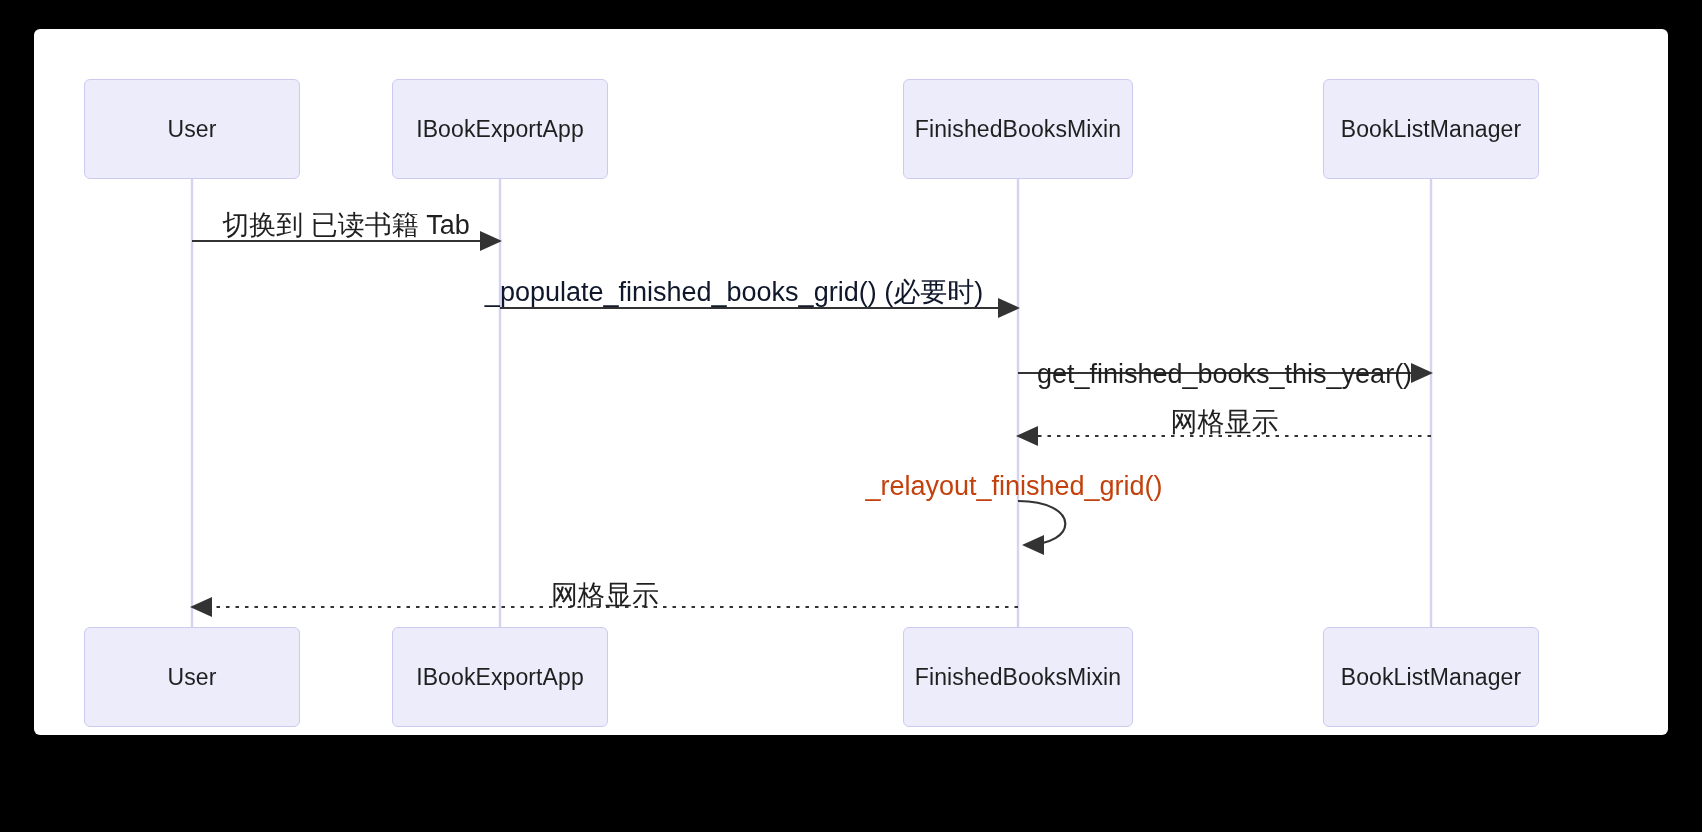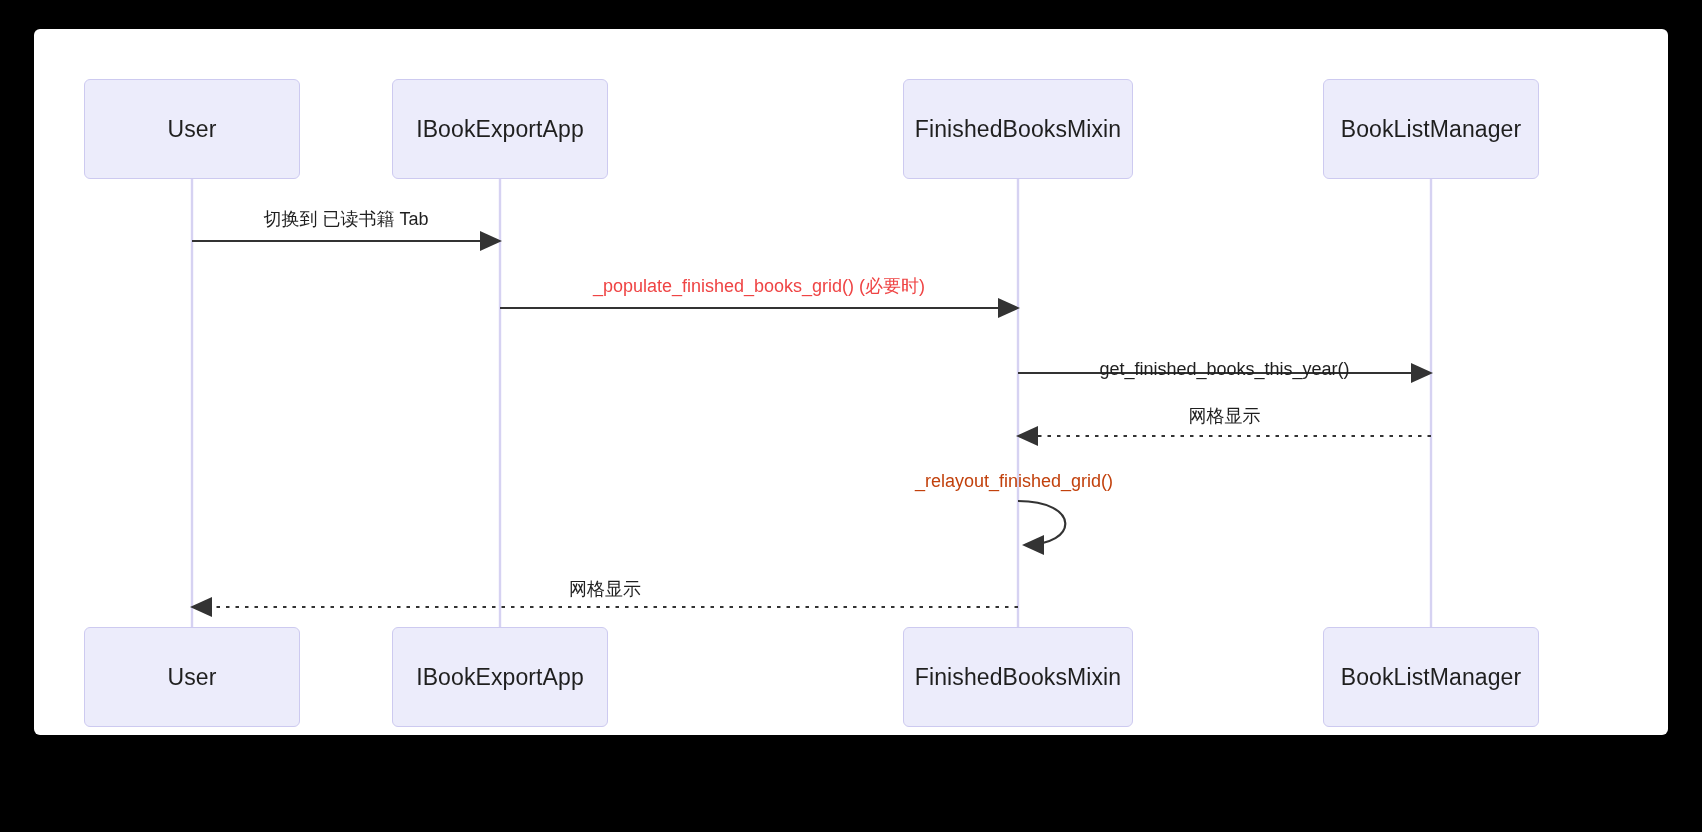--- a/index.html
+++ b/index.html
@@ -48,21 +48,21 @@
     justify-content: center;
     color: #1f1f1f;
     font-size: 23px;
     font-family: "Liberation Sans", "DejaVu Sans", sans-serif;
     letter-spacing: 0.1px;
     white-space: nowrap;
   }
   .msg-label {
     position: absolute;
     color: #1f1f1f;
-    font-size: 18px;
+    font-size: 27px;
     font-family: "Liberation Sans", "DejaVu Sans", sans-serif;
     white-space: nowrap;
     transform: translateX(-50%);
     text-align: left;
   }
 </style>
 </head>
 <body>
 
 <div id="stage">
@@ -115,21 +115,21 @@
           </div>
           <div class="participant-box" style="left: 869px; top: 598px; width: 230px; height: 100px; background: rgb(236, 236, 251); border-color: rgb(205, 202, 240);">
             <span>FinishedBooksMixin</span>
           </div>
           <div class="participant-box" style="left: 1289px; top: 598px; width: 216px; height: 100px; background: rgb(236, 236, 251); border-color: rgb(205, 202, 240);">
             <span>BookListManager</span>
           </div>
         </div>
       <div id="labels">
           <div class="msg-label" style="left: 312px; top: 178px; color: rgb(31, 31, 31);">切换到 已读书籍 Tab</div>
-          <div class="msg-label" style="left: 725px; top: 245px; color: #ef4444;">_populate_finished_books_grid() (必要时)</div>
+          <div class="msg-label" style="left: 700px; top: 245px; color: #0f172a;">_populate_finished_books_grid() (必要时)</div>
           <div class="msg-label" style="left: 1190.5px; top: 311px; color: rgb(31, 31, 31); margin-top: 19px;">get_finished_books_this_year()</div>
           <div class="msg-label" style="left: 1190.5px; top: 375px; color: rgb(31, 31, 31);">网格显示</div>
           <div class="msg-label" style="left: 980px; top: 442px; color: #c2410c;">_relayout_finished_grid()</div>
           <div class="msg-label" style="left: 571px; top: 548px; color: rgb(31, 31, 31);">网格显示</div>
         </div>
     </div>
   </div>
 </div>
 
 </body></html>

